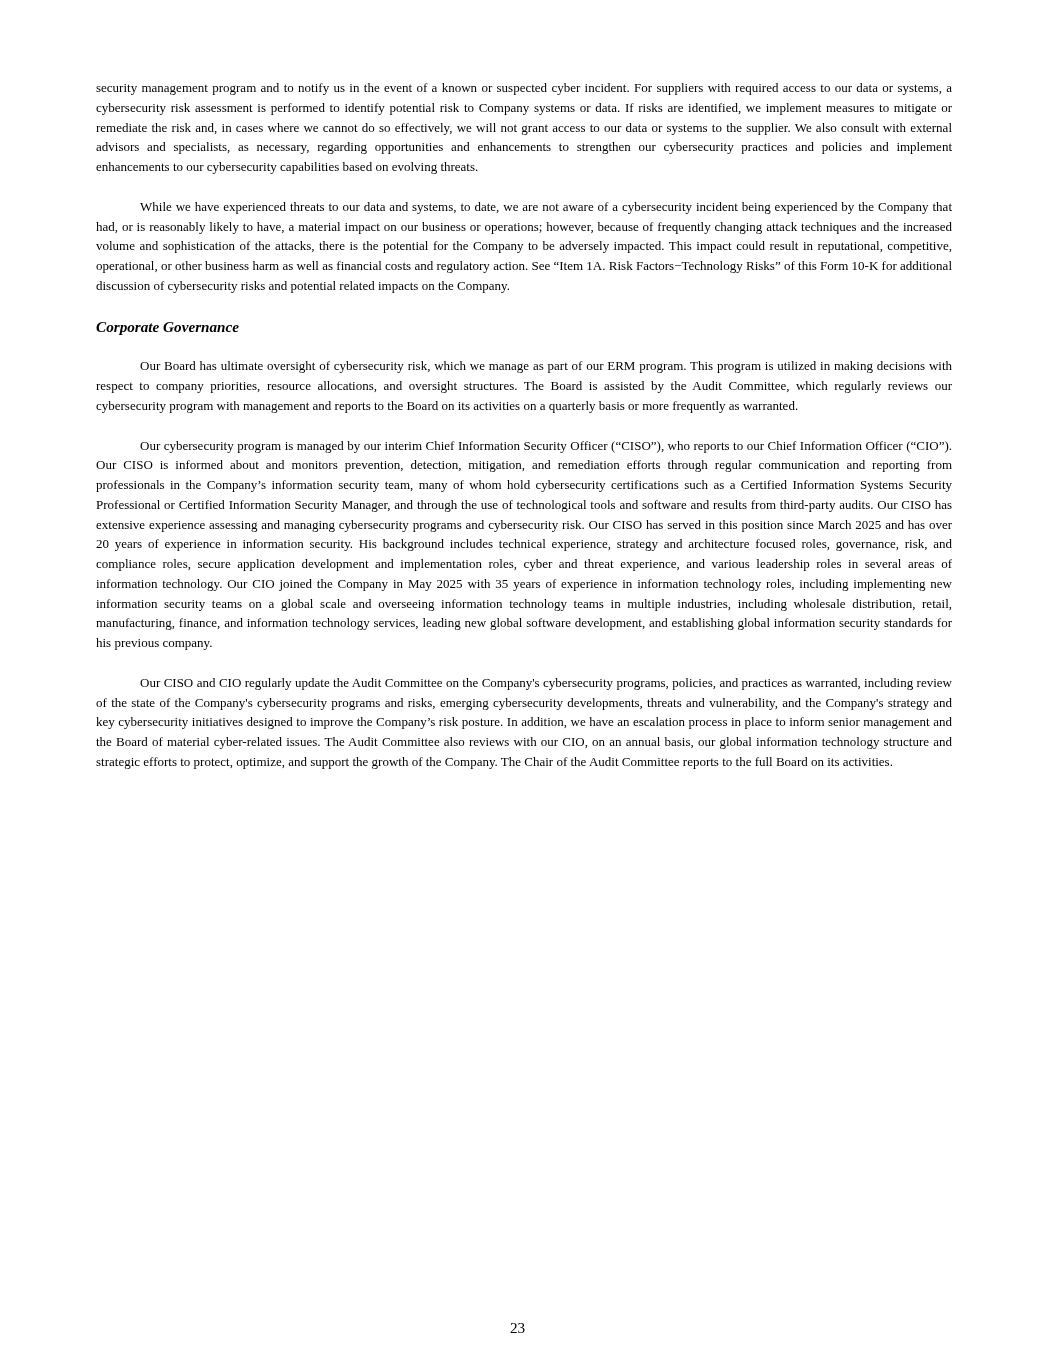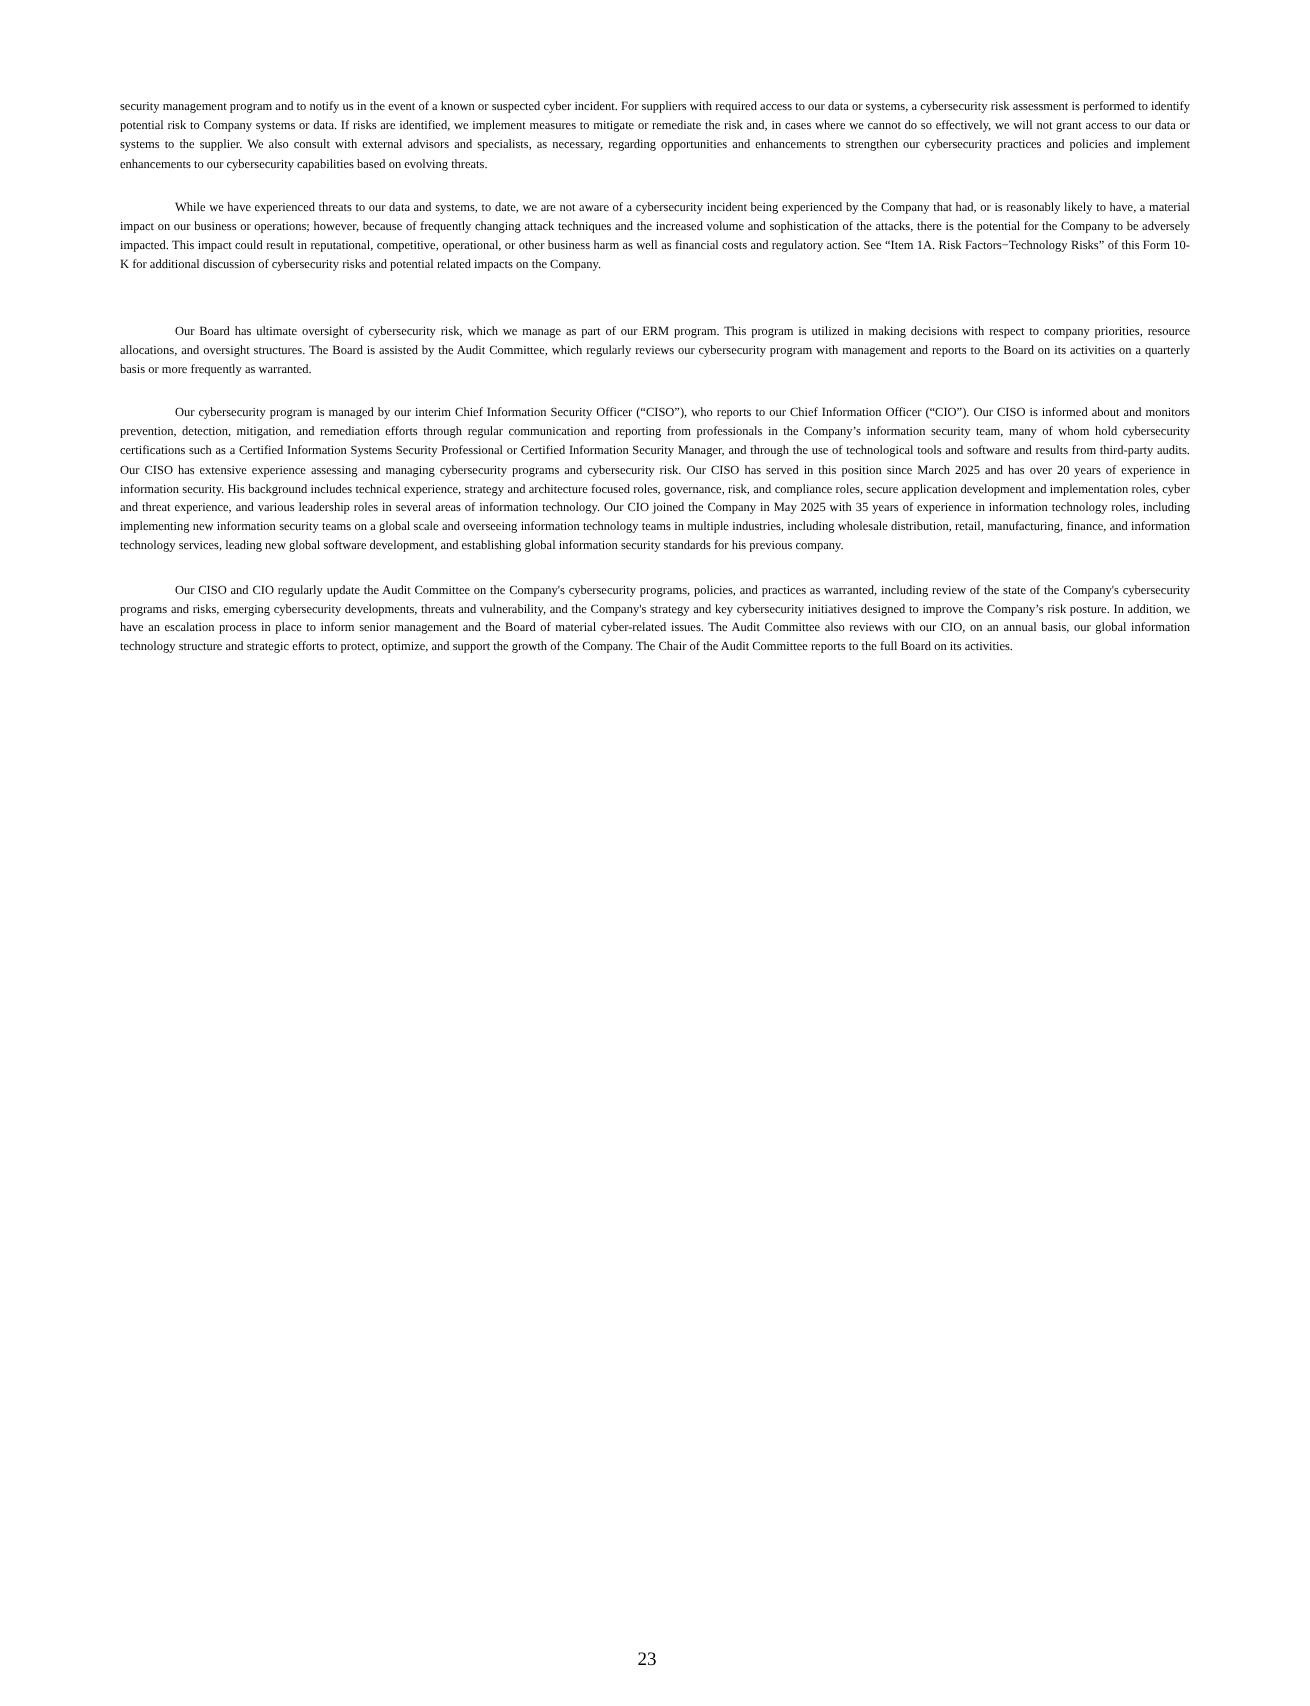--- a/index.html
+++ b/index.html
@@ -16,21 +16,21 @@
   }
   .page {
     box-sizing: border-box;
     width: 1048px;
     height: 1365px;
     padding: 78px 96px 0 96px;
     position: relative;
   }
   p.body-par {
     margin: 0 0 0 0;
-    font-size: 10px;
+    font-size: 13px;
     line-height: 1.52;
     text-align: justify;
     text-justify: inter-word;
     hyphens: none;
   }
   p.indent {
     text-indent: 44px;
   }
   .gap {
     height: 20px;
@@ -61,20 +61,21 @@
 <div class="page">
 
   <p class="body-par">security management program and to notify us in the event of a known or suspected cyber incident. For suppliers with required access to our data or systems, a cybersecurity risk assessment is performed to identify potential risk to Company systems or data. If risks are identified, we implement measures to mitigate or remediate the risk and, in cases where we cannot do so effectively, we will not grant access to our data or systems to the supplier. We also consult with external advisors and specialists, as necessary, regarding opportunities and enhancements to strengthen our cybersecurity practices and policies and implement enhancements to our cybersecurity capabilities based on evolving threats.</p>
 
   <div class="gap"></div>
 
   <p class="body-par indent">While we have experienced threats to our data and systems, to date, we are not aware of a cybersecurity incident being experienced by the Company that had, or is reasonably likely to have, a material impact on our business or operations; however, because of frequently changing attack techniques and the increased volume and sophistication of the attacks, there is the potential for the Company to be adversely impacted. This impact could result in reputational, competitive, operational, or other business harm as well as financial costs and regulatory action. See “Item 1A. Risk Factors−Technology Risks” of this Form 10-K for additional discussion of cybersecurity risks and potential related impacts on the Company.</p>
 
   <div class="gap"></div>
 
+  <h2 class="section-heading">Corporate Governance</h2>
 
   <div class="gap-small"></div>
 
   <p class="body-par indent">Our Board has ultimate oversight of cybersecurity risk, which we manage as part of our ERM program. This program is utilized in making decisions with respect to company priorities, resource allocations, and oversight structures. The Board is assisted by the Audit Committee, which regularly reviews our cybersecurity program with management and reports to the Board on its activities on a quarterly basis or more frequently as warranted.</p>
 
   <div class="gap"></div>
 
   <p class="body-par indent">Our cybersecurity program is managed by our interim Chief Information Security Officer (“CISO”), who reports to our Chief Information Officer (“CIO”). Our CISO is informed about and monitors prevention, detection, mitigation, and remediation efforts through regular communication and reporting from professionals in the Company’s information security team, many of whom hold cybersecurity certifications such as a Certified Information Systems Security Professional or Certified Information Security Manager, and through the use of technological tools and software and results from third-party audits. Our CISO has extensive experience assessing and managing cybersecurity programs and cybersecurity risk. Our CISO has served in this position since March 2025 and has over 20 years of experience in information security. His background includes technical experience, strategy and architecture focused roles, governance, risk, and compliance roles, secure application development and implementation roles, cyber and threat experience, and various leadership roles in several areas of information technology. Our CIO joined the Company in May 2025 with 35 years of experience in information technology roles, including implementing new information security teams on a global scale and overseeing information technology teams in multiple industries, including wholesale distribution, retail, manufacturing, finance, and information technology services, leading new global software development, and establishing global information security standards for his previous company.</p>
 
   <div class="gap"></div>

